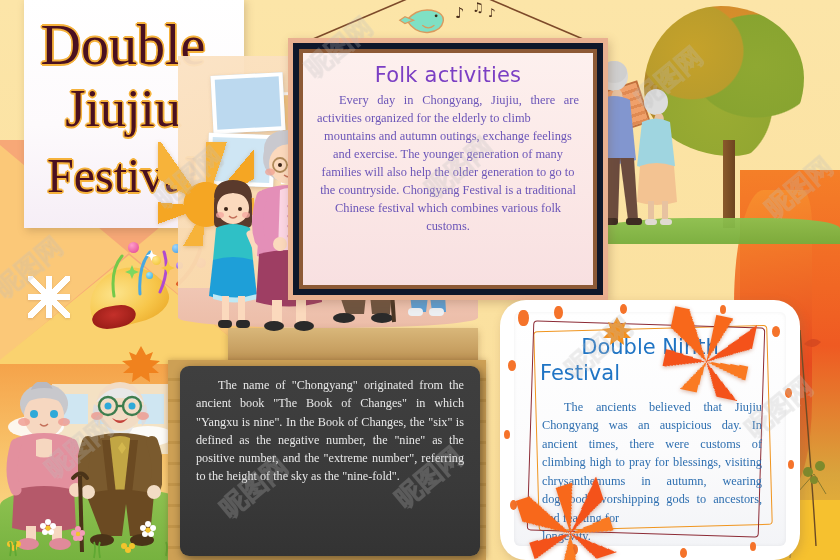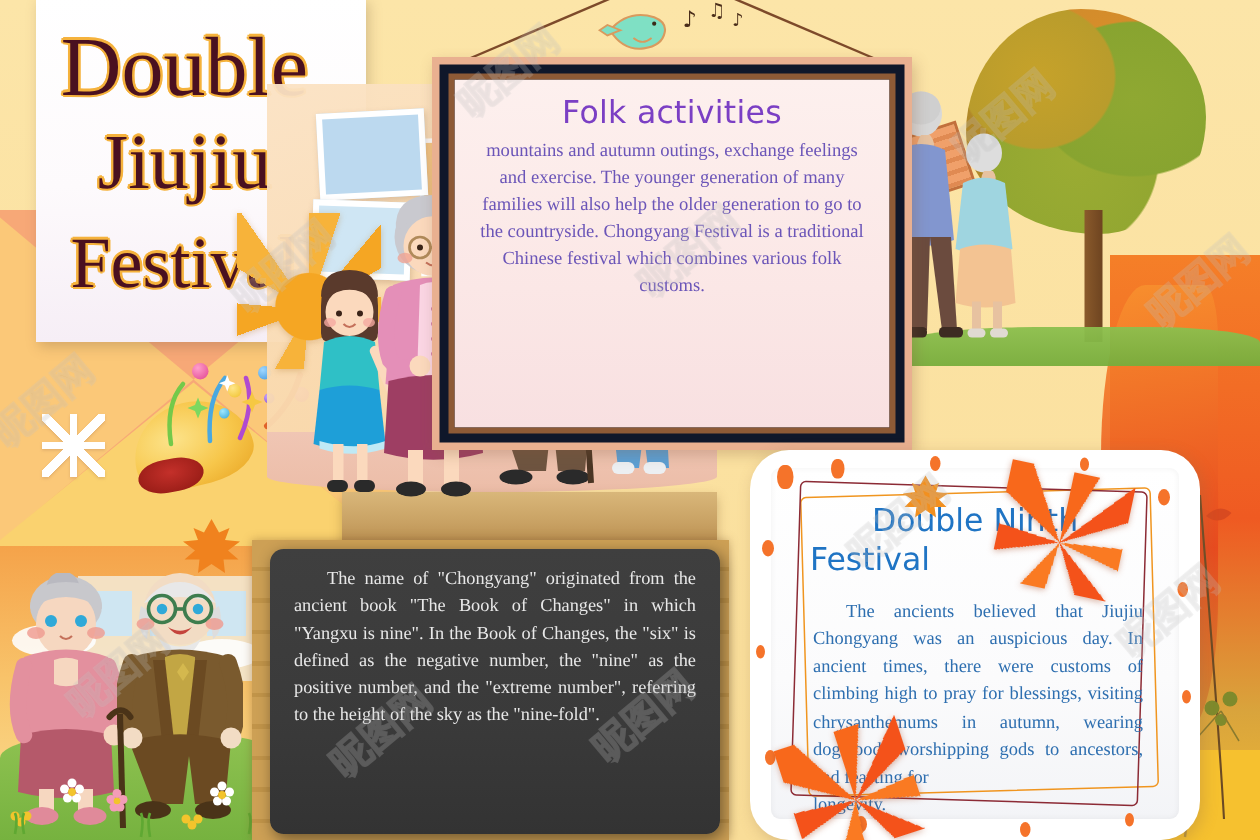--- a/index.html
+++ b/index.html
@@ -472,20 +472,21 @@
       <path d="M52 54 q10 16 4 26" stroke="#f0652a" stroke-width="9" fill="none" stroke-linecap="round"></path>
       <circle cx="8" cy="84" r="6" fill="#fbd9bd"></circle>
       <circle cx="57" cy="84" r="6" fill="#fbd9bd"></circle>
     </svg>
   </div>
 
   <div class="board">
     <div class="board-inner">
       <div class="board-title">Folk activities</div>
       <div class="board-body">
+        <span>Every day in Chongyang, Jiujiu, there are activities organized for the elderly to climb</span>
         <span class="taper">mountains and autumn outings, exchange feelings and exercise. The younger generation of many families will also help the older generation to go to the countryside. Chongyang Festival is a traditional Chinese festival which combines various folk customs.</span>
       </div>
     </div>
   </div>
 
   <div class="wood-plank"></div>
   <div class="dark-board">
     <div class="dark-body">The name of "Chongyang" originated from the ancient book "The Book of Changes" in which "Yangxu is nine". In the Book of Changes, the "six" is defined as the negative number, the "nine" as the    positive number, and the "extreme number",    referring to the height of the sky as    the "nine-fold".</div>
   </div>
 

